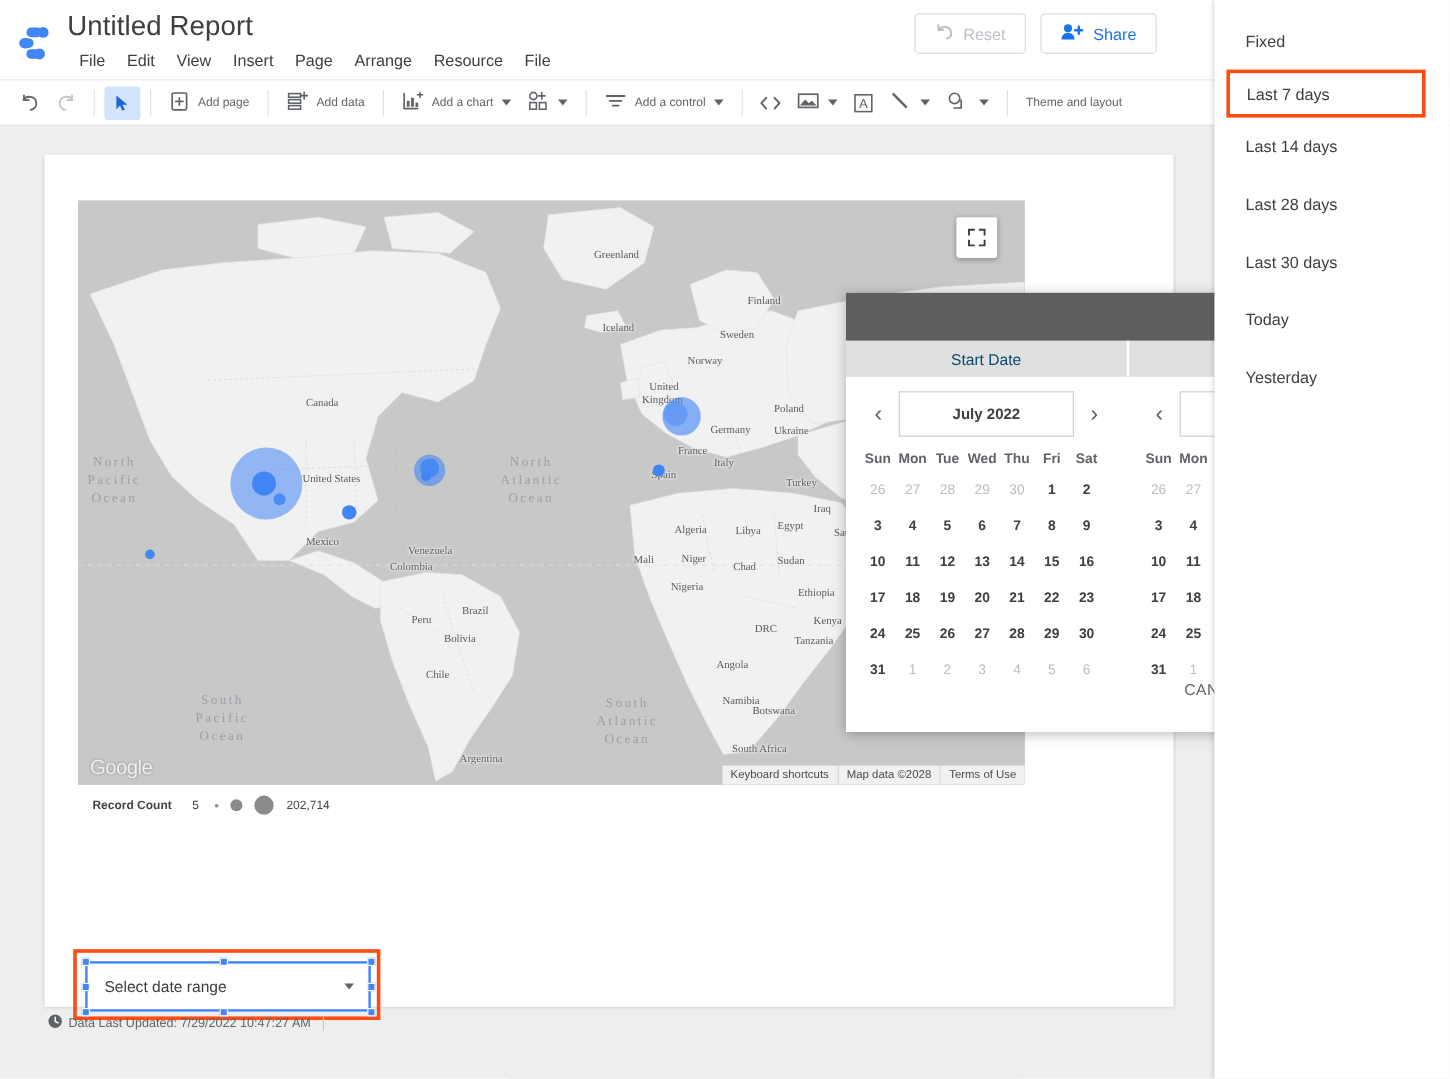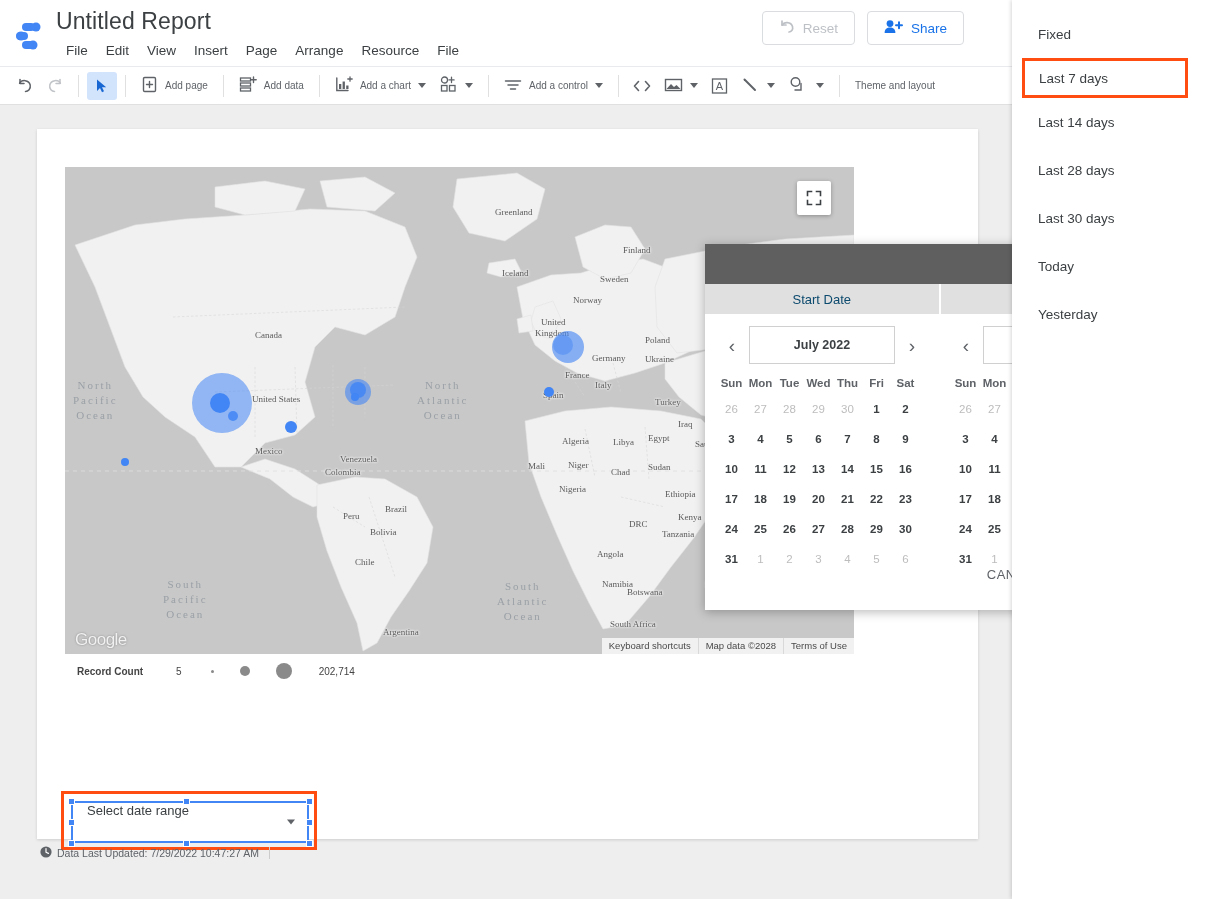--- a/index.html
+++ b/index.html
@@ -112,34 +112,34 @@
   }
   .map-foot span {
     font-size: 9.5px; color: #4a4a4a; padding: 0 7px; line-height: 16px;
     border-left: 1px solid #d9d9d9;
   }
   .map-foot span:first-child { border-left: none; }
 
   
   .legend {
     position: absolute; left: 40px; top: 534px;
-    display: flex; align-items: center; gap: 16px;
+    display: flex; align-items: center; gap: 0px;
   }
   .legend .lt { font-size: 10px; font-weight: bold; color: #444; }
   .legend .v { font-size: 10px; color: #444; }
 
   
   .ctrl-outer {
     position: absolute; left: 24px; top: 662px; width: 256px; height: 59px;
     border: 3px solid #ff4d12;
   }
   .ctrl-inner {
     position: absolute; left: 7px; top: 7px; width: 238px; height: 42px;
     border: 2px solid #4285f4; background: #fff;
-    display: flex; padding: 0 14px;
+    display: flex; align-items: center; padding: 0 14px;
   }
   .ctrl-label { font-size: 13px; color: #3c4043; }
   .ctrl-arrow {
     position: absolute; right: 12px; top: 50%; transform: translateY(-50%);
     width: 0; height: 0; border-left: 4px solid transparent;
     border-right: 4px solid transparent; border-top: 5px solid #5f6368;
   }
   .handle {
     position: absolute; width: 7px; height: 7px; background: #4285f4;
     border: 1px solid #fff;

